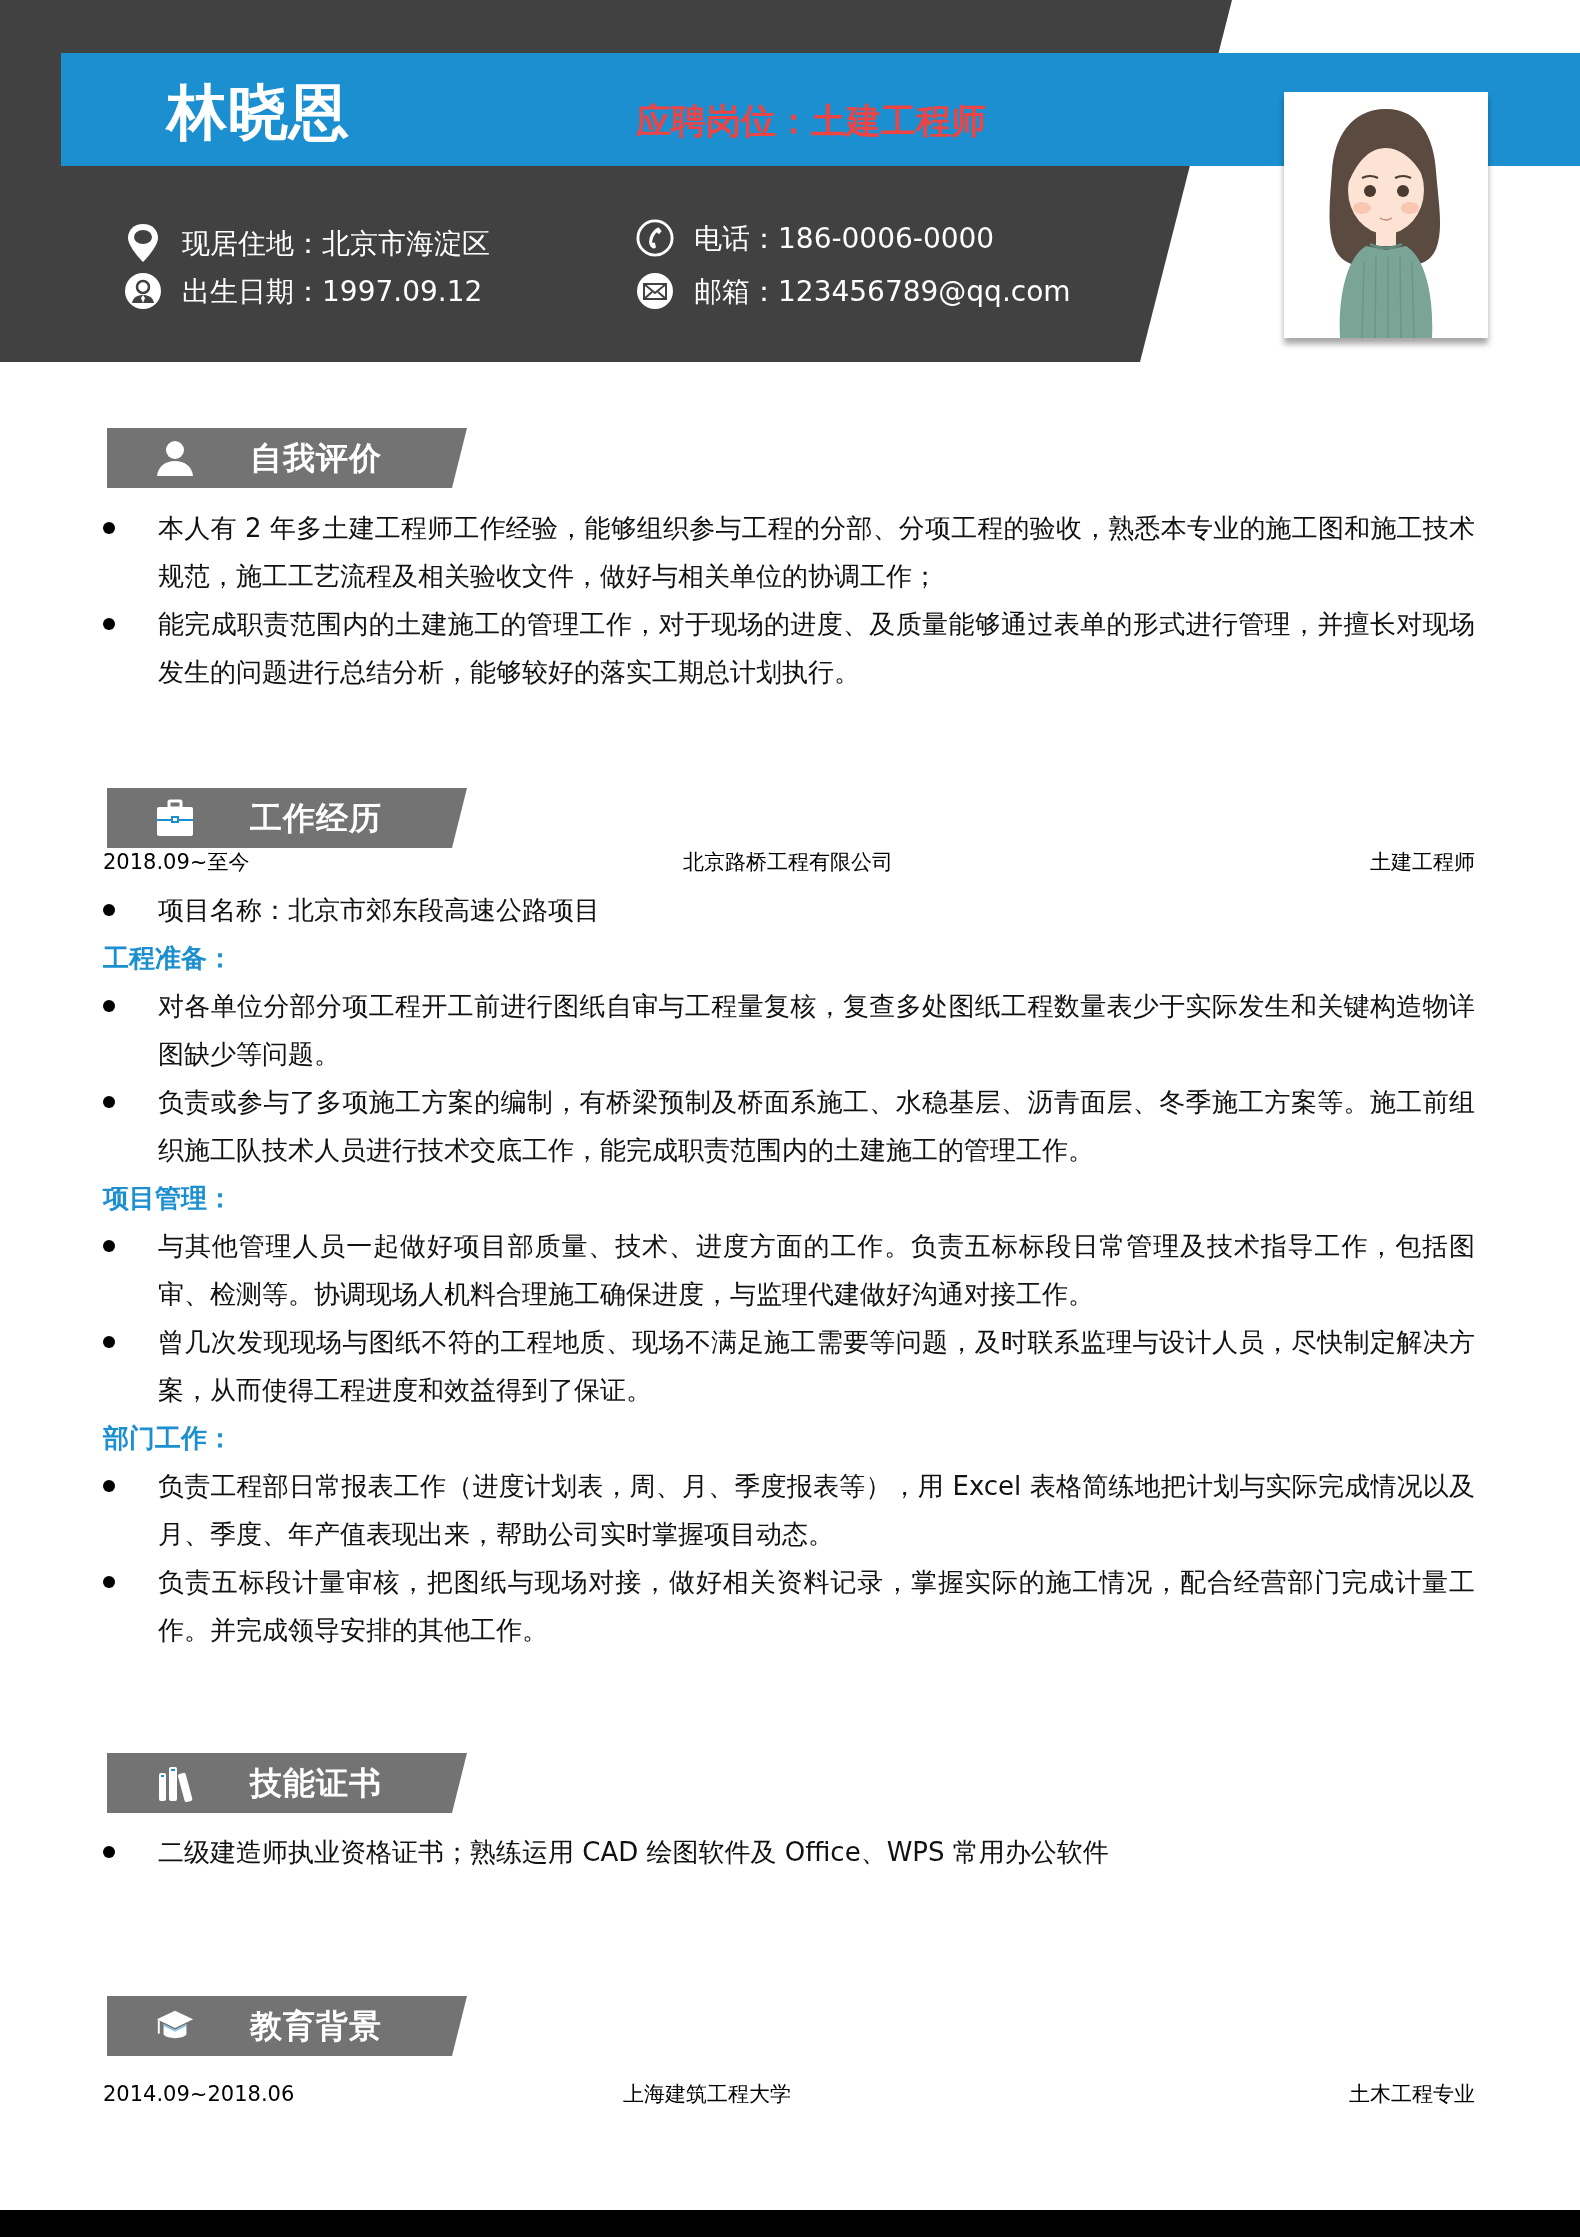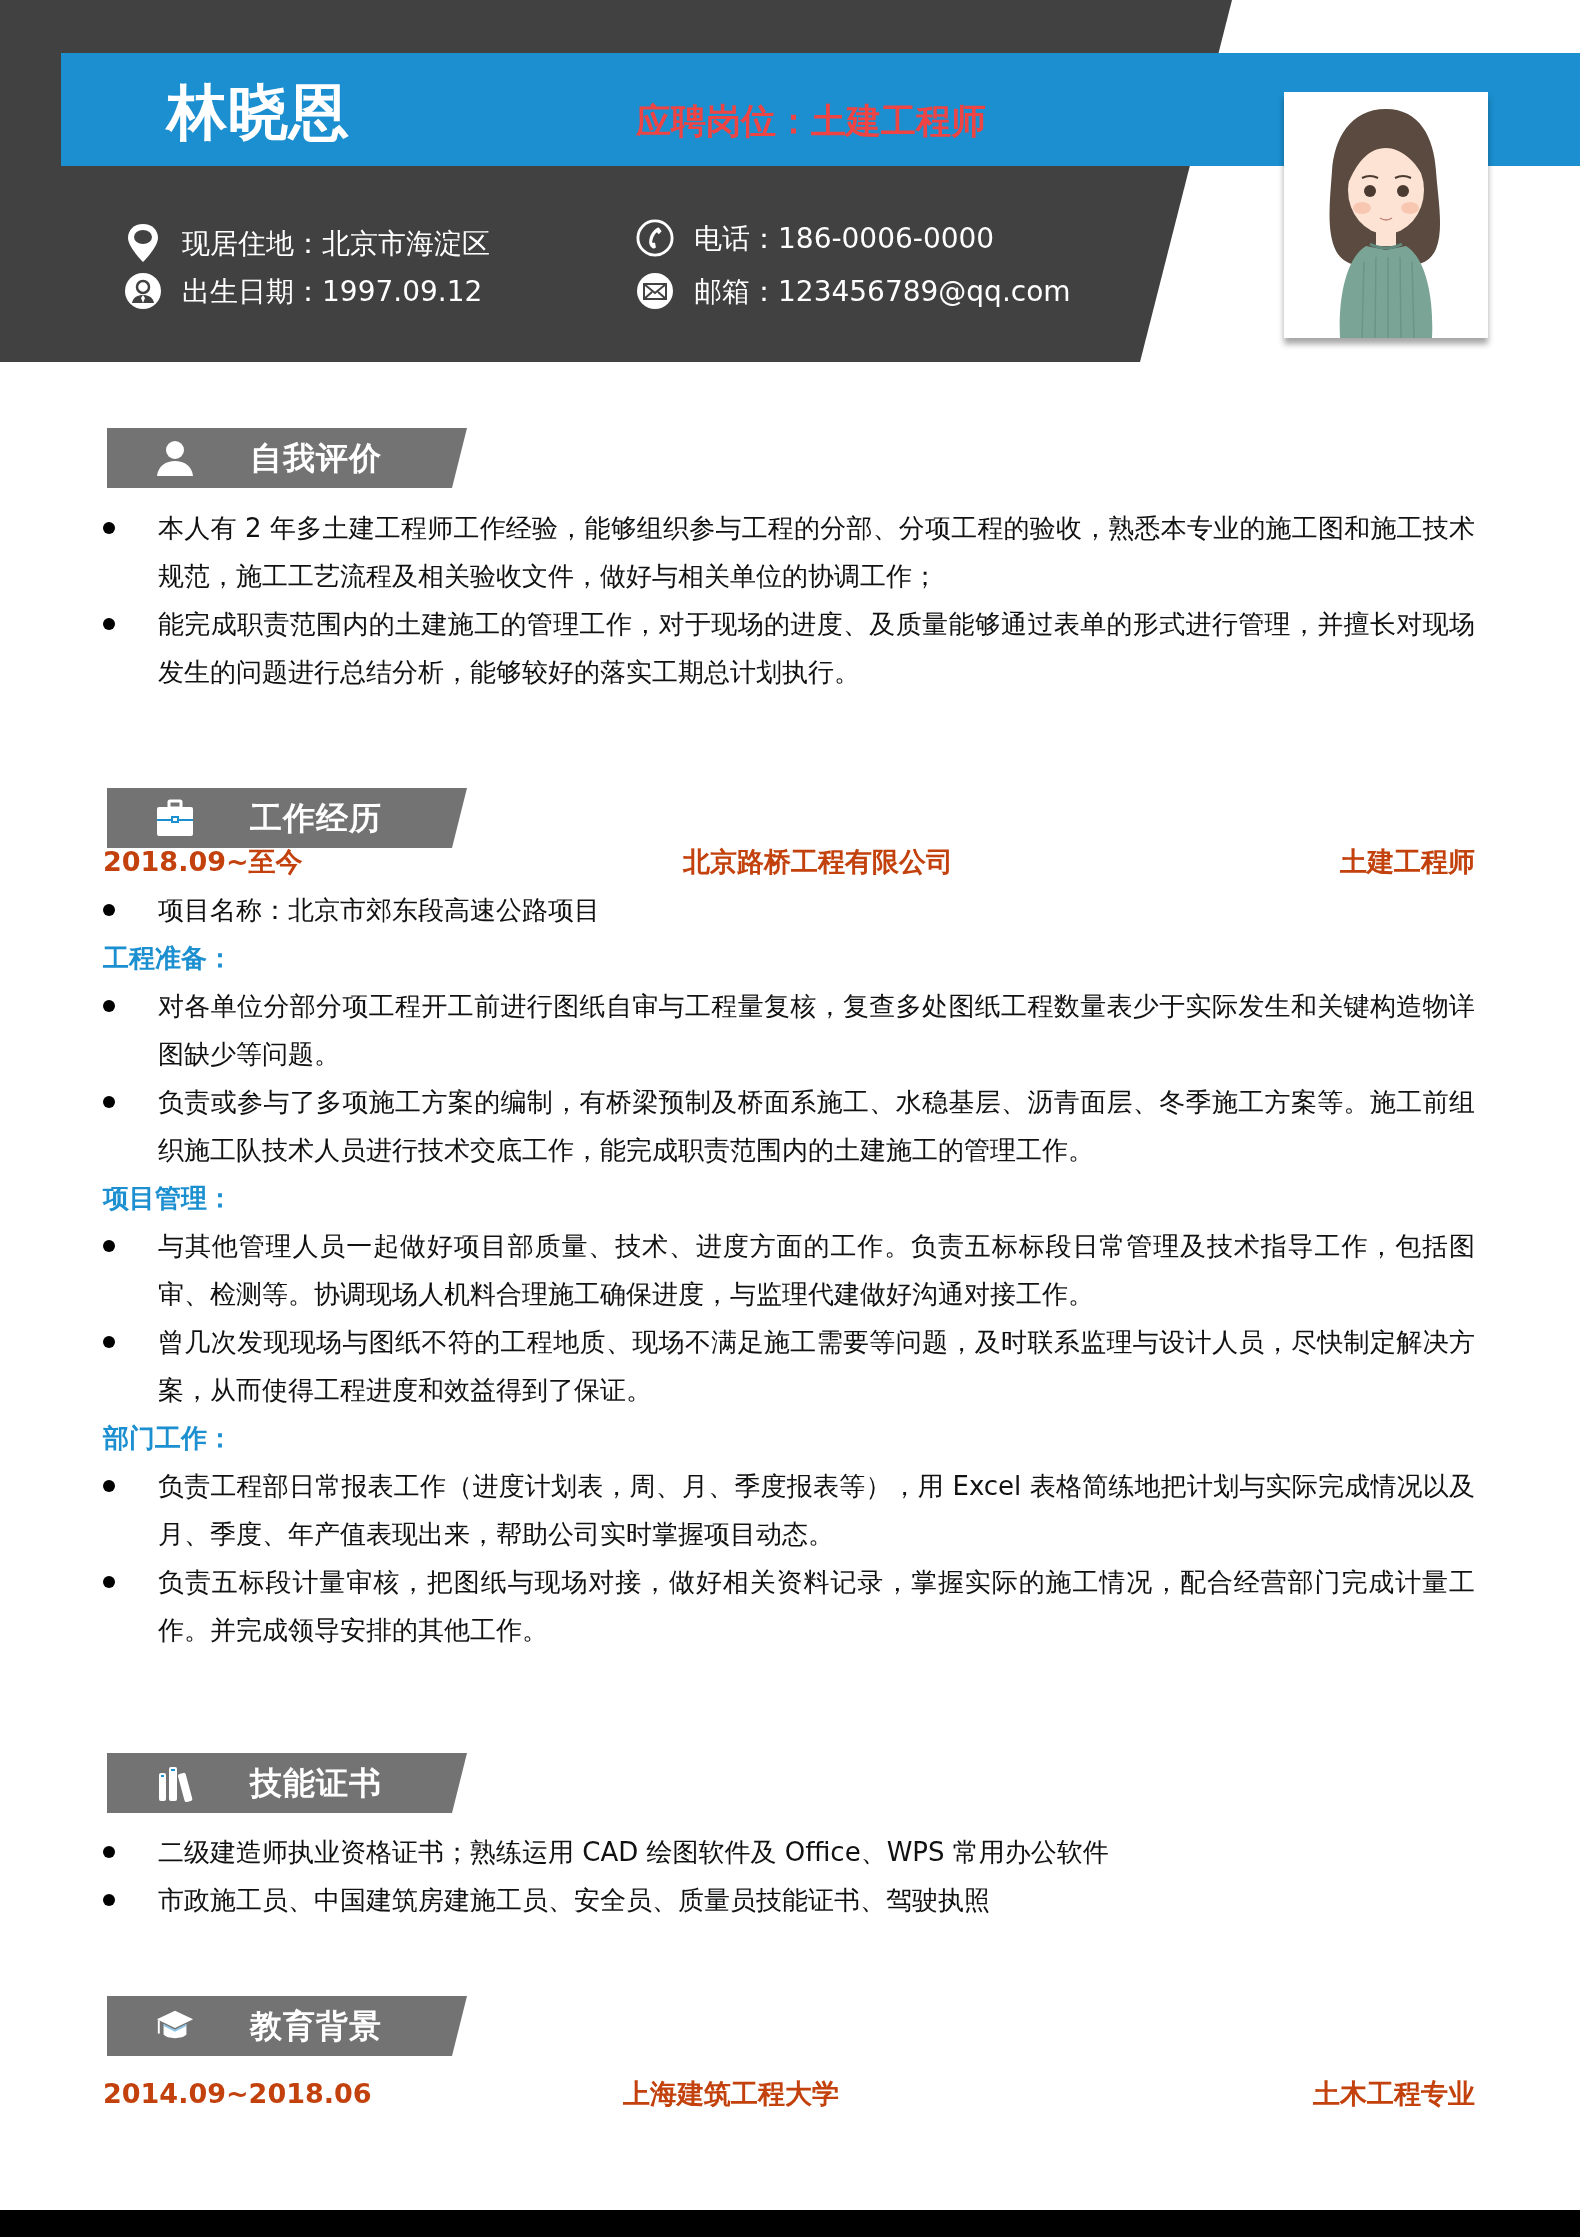--- a/index.html
+++ b/index.html
@@ -50,21 +50,21 @@
 
   .blist { position: absolute; left: 103px; width: 1372px; }
   .bitem { position: relative; padding-left: 55px; font-size: 26px; line-height: 48px; color: #111; text-align: justify; }
   .bitem::before {
     content: ""; position: absolute; left: 0; top: 18px; width: 12px; height: 12px;
     border-radius: 50%; background: #000;
   }
 
   .row3 {
     position: absolute; left: 103px; width: 1372px; height: 48px;
-    font-size: 27px; font-weight: bold; color: #c2410c; line-height: 48px;
+    font-size: 21px; font-weight: normal; color: #000000; line-height: 48px;
   }
   .row3 span { position: absolute; top: 0; white-space: nowrap; }
   .subhead {
     position: absolute; left: 103px; font-size: 26px; font-weight: bold; color: #1b8fcf; line-height: 48px;
   }
 
   .footer-bar { position: absolute; left: 0; top: 2210px; width: 1580px; height: 27px; background: #000; }
 </style>
 </head>
 <body>
@@ -217,21 +217,20 @@
         <rect x="14" y="4" width="8" height="34" rx="2" fill="#fff"></rect>
         <rect x="26" y="10" width="8" height="29" rx="2" fill="#fff" transform="rotate(-15 30 24)"></rect>
         <rect x="6" y="12" width="3" height="2" fill="#1b8fcf"></rect>
         <rect x="16" y="6" width="4" height="2" fill="#1b8fcf"></rect>
       </svg>
   </span>
   <span class="stitle">技能证书</span>
 </div>
 <div class="blist" style="top:1828px;">
   <div class="bitem">二级建造师执业资格证书；熟练运用 CAD 绘图软件及 Office、WPS 常用办公软件</div>
-  <div class="bitem">市政施工员、中国建筑房建施工员、安全员、质量员技能证书、驾驶执照</div>
 </div>
 
 <div class="sec-head" style="top:1996px;">
   <span class="sic">
     <svg width="42" height="40" viewBox="0 0 42 40">
         <path d="M21 4L2 13l19 9 19-9z" fill="#fff"></path>
         <path d="M9 18v11c4 5 20 5 24 0V18l-12 6z" fill="#fff"></path>
         <path d="M21 24l-12-6v2l12 6 12-6v-2z" fill="#1b8fcf" opacity="0.5"></path>
         <line x1="4" y1="14" x2="4" y2="28" stroke="#fff" stroke-width="2"></line>
       </svg>

